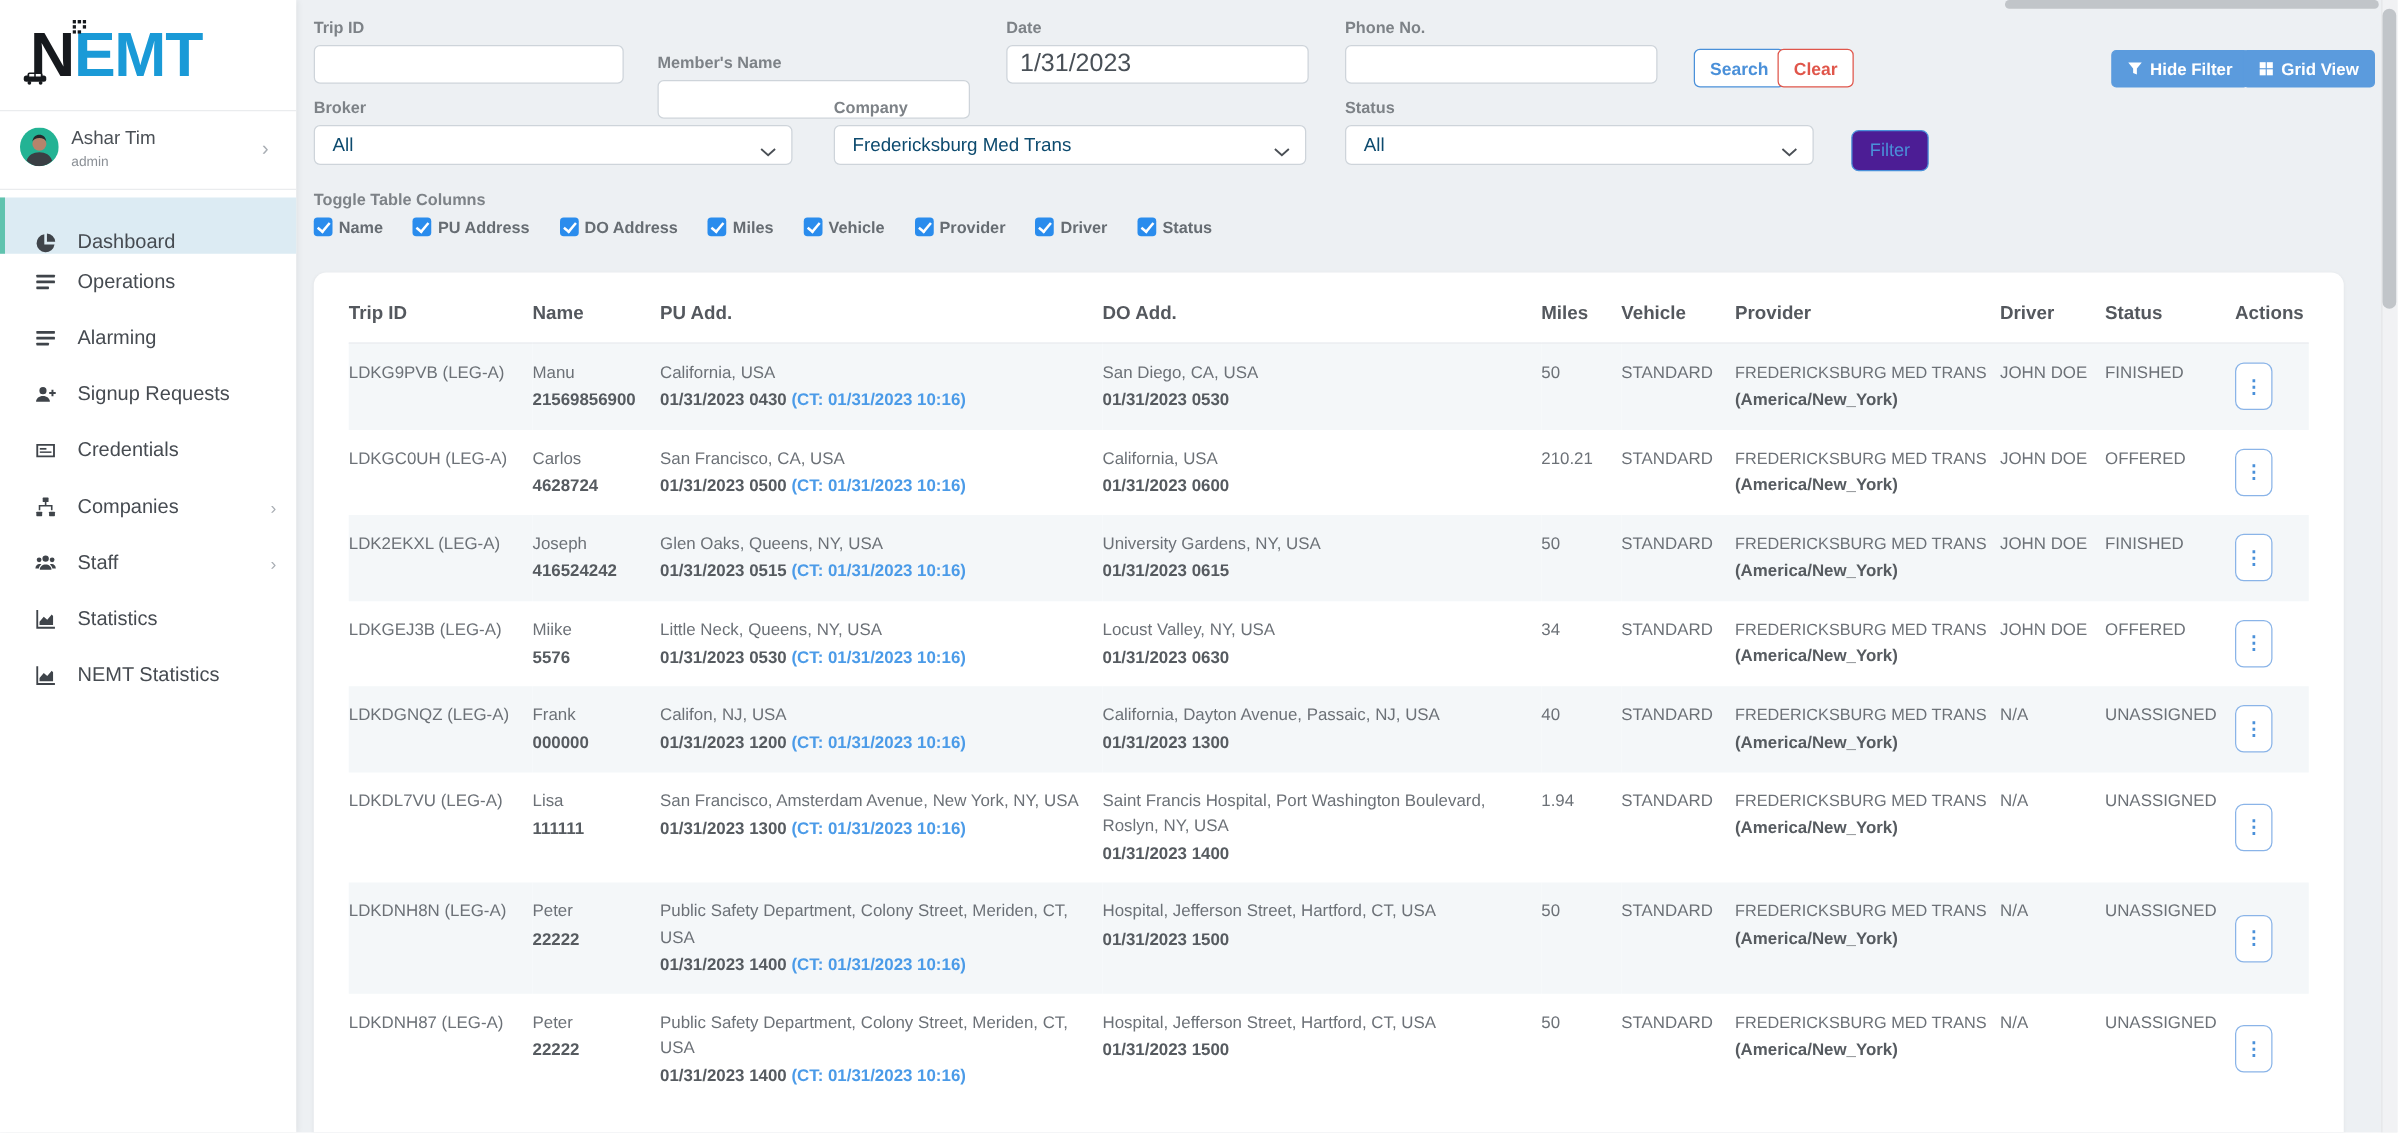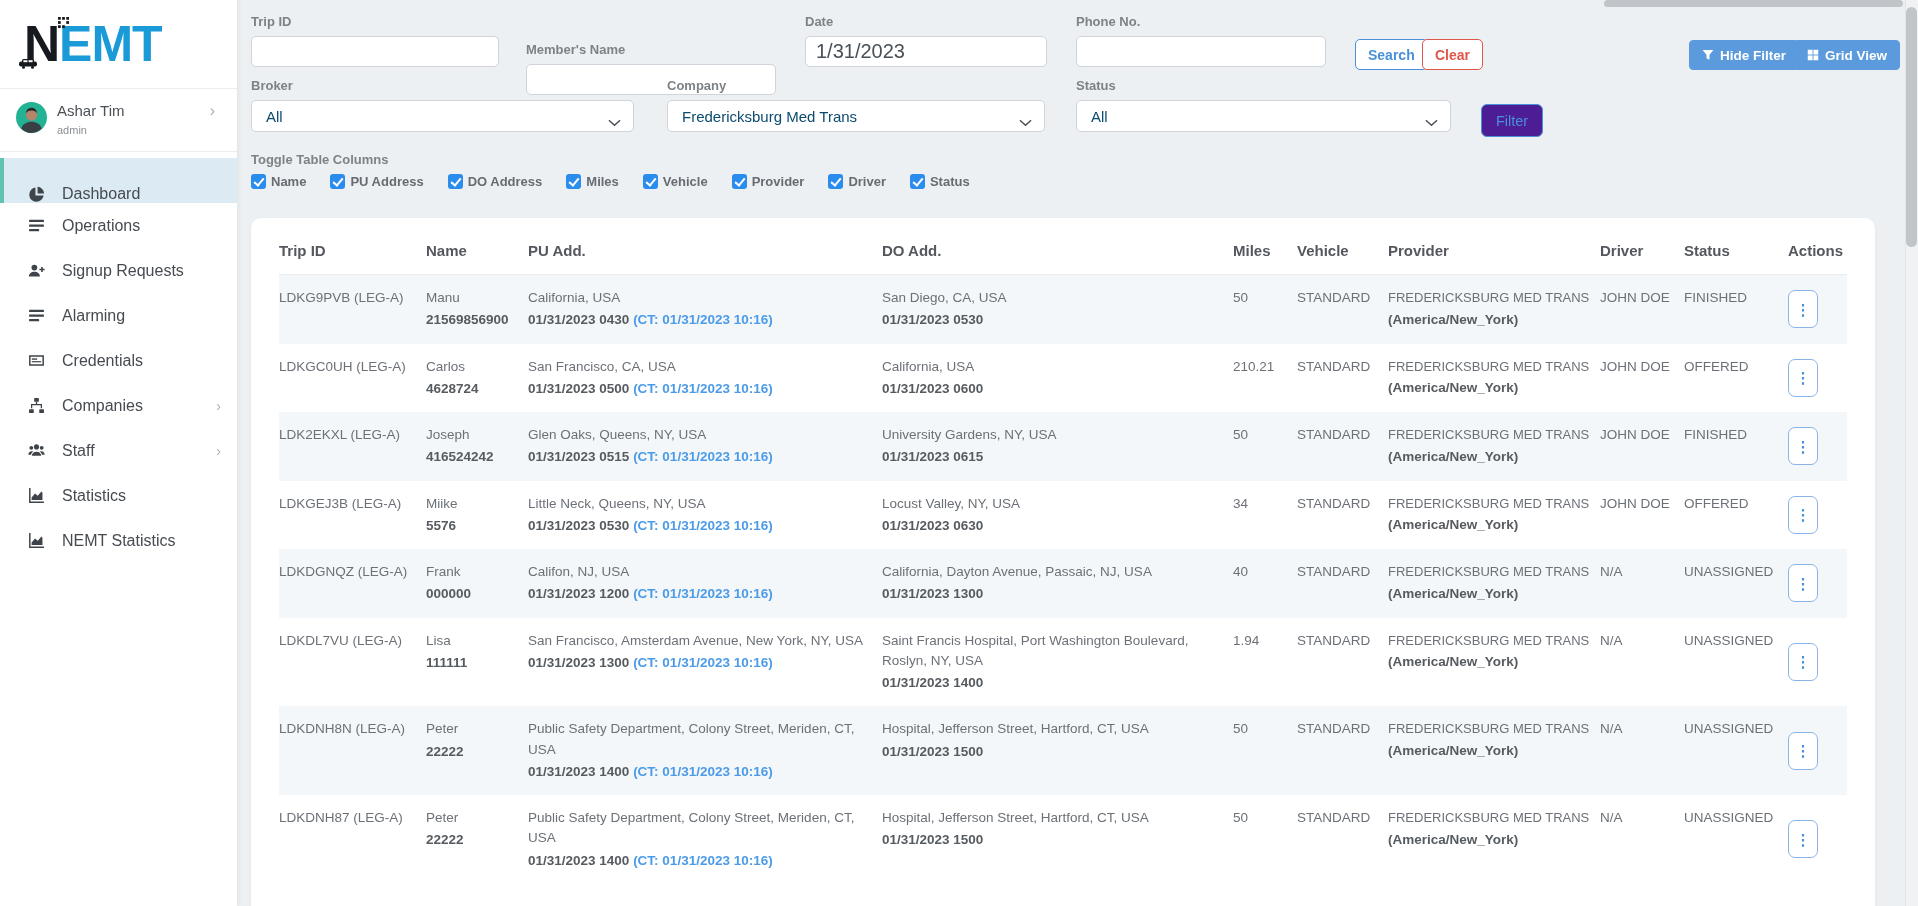--- a/index.html
+++ b/index.html
@@ -13,21 +13,21 @@
   .hthumb  { position:absolute; left:1604px; top:0; width:299px; height:7px; background:#c1c5c9; border-radius:4px; z-index:41; }
 
   
   .sidebar { position:absolute; left:0; top:0; width:237px; height:100%; background:#fff; box-shadow:1px 0 5px rgba(0,0,0,.06); z-index:10; }
   .logo { position:relative; height:88px; display:flex; align-items:center; padding-left:24px; }
   .logo-n { font-size:50px; font-weight:900; color:#16191d; letter-spacing:-1px; }
   .logo-emt { font-size:50px; font-weight:900; color:#1a9ad7; letter-spacing:-1px; }
   .logo-car { position:absolute; left:18px; bottom:15px; }
   .logo-dots { position:absolute; left:58px; top:14px; }
   .side-div { border:none; border-top:1px solid #eaecee; }
-  .profile { display:flex; gap:10px; padding:13px 16px 13px 16px; cursor:pointer; }
+  .profile { display:flex; align-items:center; gap:10px; padding:13px 16px 13px 16px; cursor:pointer; }
   .pname { font-size:15px; color:#4b5056; line-height:1.2; }
   .prole { font-size:11px; color:#8b9096; }
   .pchev { margin-left:auto; color:#a9aeb4; font-size:16px; padding-right:6px; }
   .nav { margin-top:6px; }
   .nav ul { list-style:none; }
   .nav-item { position:relative; display:flex; align-items:center; gap:17px; height:45px; padding-left:28px; font-size:16px; color:#464b51; cursor:pointer; }
   .nav-item .nav-icon { color:#3f444a; display:flex; width:17px; justify-content:center; flex:none; }
   .nav-item.active { background:#dcebf3;align-items:flex-end; }
   .nav-item.active::before { content:""; position:absolute; left:0; top:0; bottom:0; width:4px; background:#60c3ae; }
   .nav-chev { margin-left:auto; margin-right:16px; color:#a9aeb4; font-size:14px; }
@@ -132,36 +132,36 @@
                 <rect x="1" y="2.6" width="14" height="2.1" rx=".5"></rect>
                 <rect x="1" y="7" width="14" height="2.1" rx=".5"></rect>
                 <rect x="1" y="11.4" width="9.5" height="2.1" rx=".5"></rect>
               </svg>
             </span>
             <span>Operations</span>
           </li>
           <li class="nav-item">
             <span class="nav-icon">
               <svg viewBox="0 0 16 16" width="17" height="17" fill="currentColor">
+                <rect x="1" y="2.6" width="14" height="2.1" rx=".5"></rect>
+                <rect x="1" y="7" width="14" height="2.1" rx=".5"></rect>
+                <rect x="1" y="11.4" width="9.5" height="2.1" rx=".5"></rect>
+              </svg>
+            </span>
+            <span>Alarming</span>
+          </li>
+          <li class="nav-item">
+            <span class="nav-icon">
+              <svg viewBox="0 0 16 16" width="17" height="17" fill="currentColor">
                 <circle cx="6" cy="5.2" r="2.7"></circle>
                 <path d="M.8 13.6c0-2.7 2.3-4.4 5.2-4.4s5.2 1.7 5.2 4.4z"></path>
                 <path d="M12.4 4.6h1.5v1.7h1.7v1.5h-1.7v1.7h-1.5V7.8h-1.7V6.3h1.7z"></path>
               </svg>
             </span>
             <span>Signup Requests</span>
-          </li>
-          <li class="nav-item">
-            <span class="nav-icon">
-              <svg viewBox="0 0 16 16" width="17" height="17" fill="currentColor">
-                <rect x="1" y="2.6" width="14" height="2.1" rx=".5"></rect>
-                <rect x="1" y="7" width="14" height="2.1" rx=".5"></rect>
-                <rect x="1" y="11.4" width="9.5" height="2.1" rx=".5"></rect>
-              </svg>
-            </span>
-            <span>Alarming</span>
           </li>
           <li class="nav-item">
             <span class="nav-icon">
               <svg viewBox="0 0 16 16" width="17" height="17" fill="currentColor">
                 <path d="M1 3h14v10H1zm1.4 1.4v7.2h11.2V4.4z"></path>
                 <rect x="3.6" y="6" width="5" height="1.3"></rect>
                 <rect x="3.6" y="8.6" width="8.8" height="1.1"></rect>
               </svg>
             </span>
             <span>Credentials</span>

